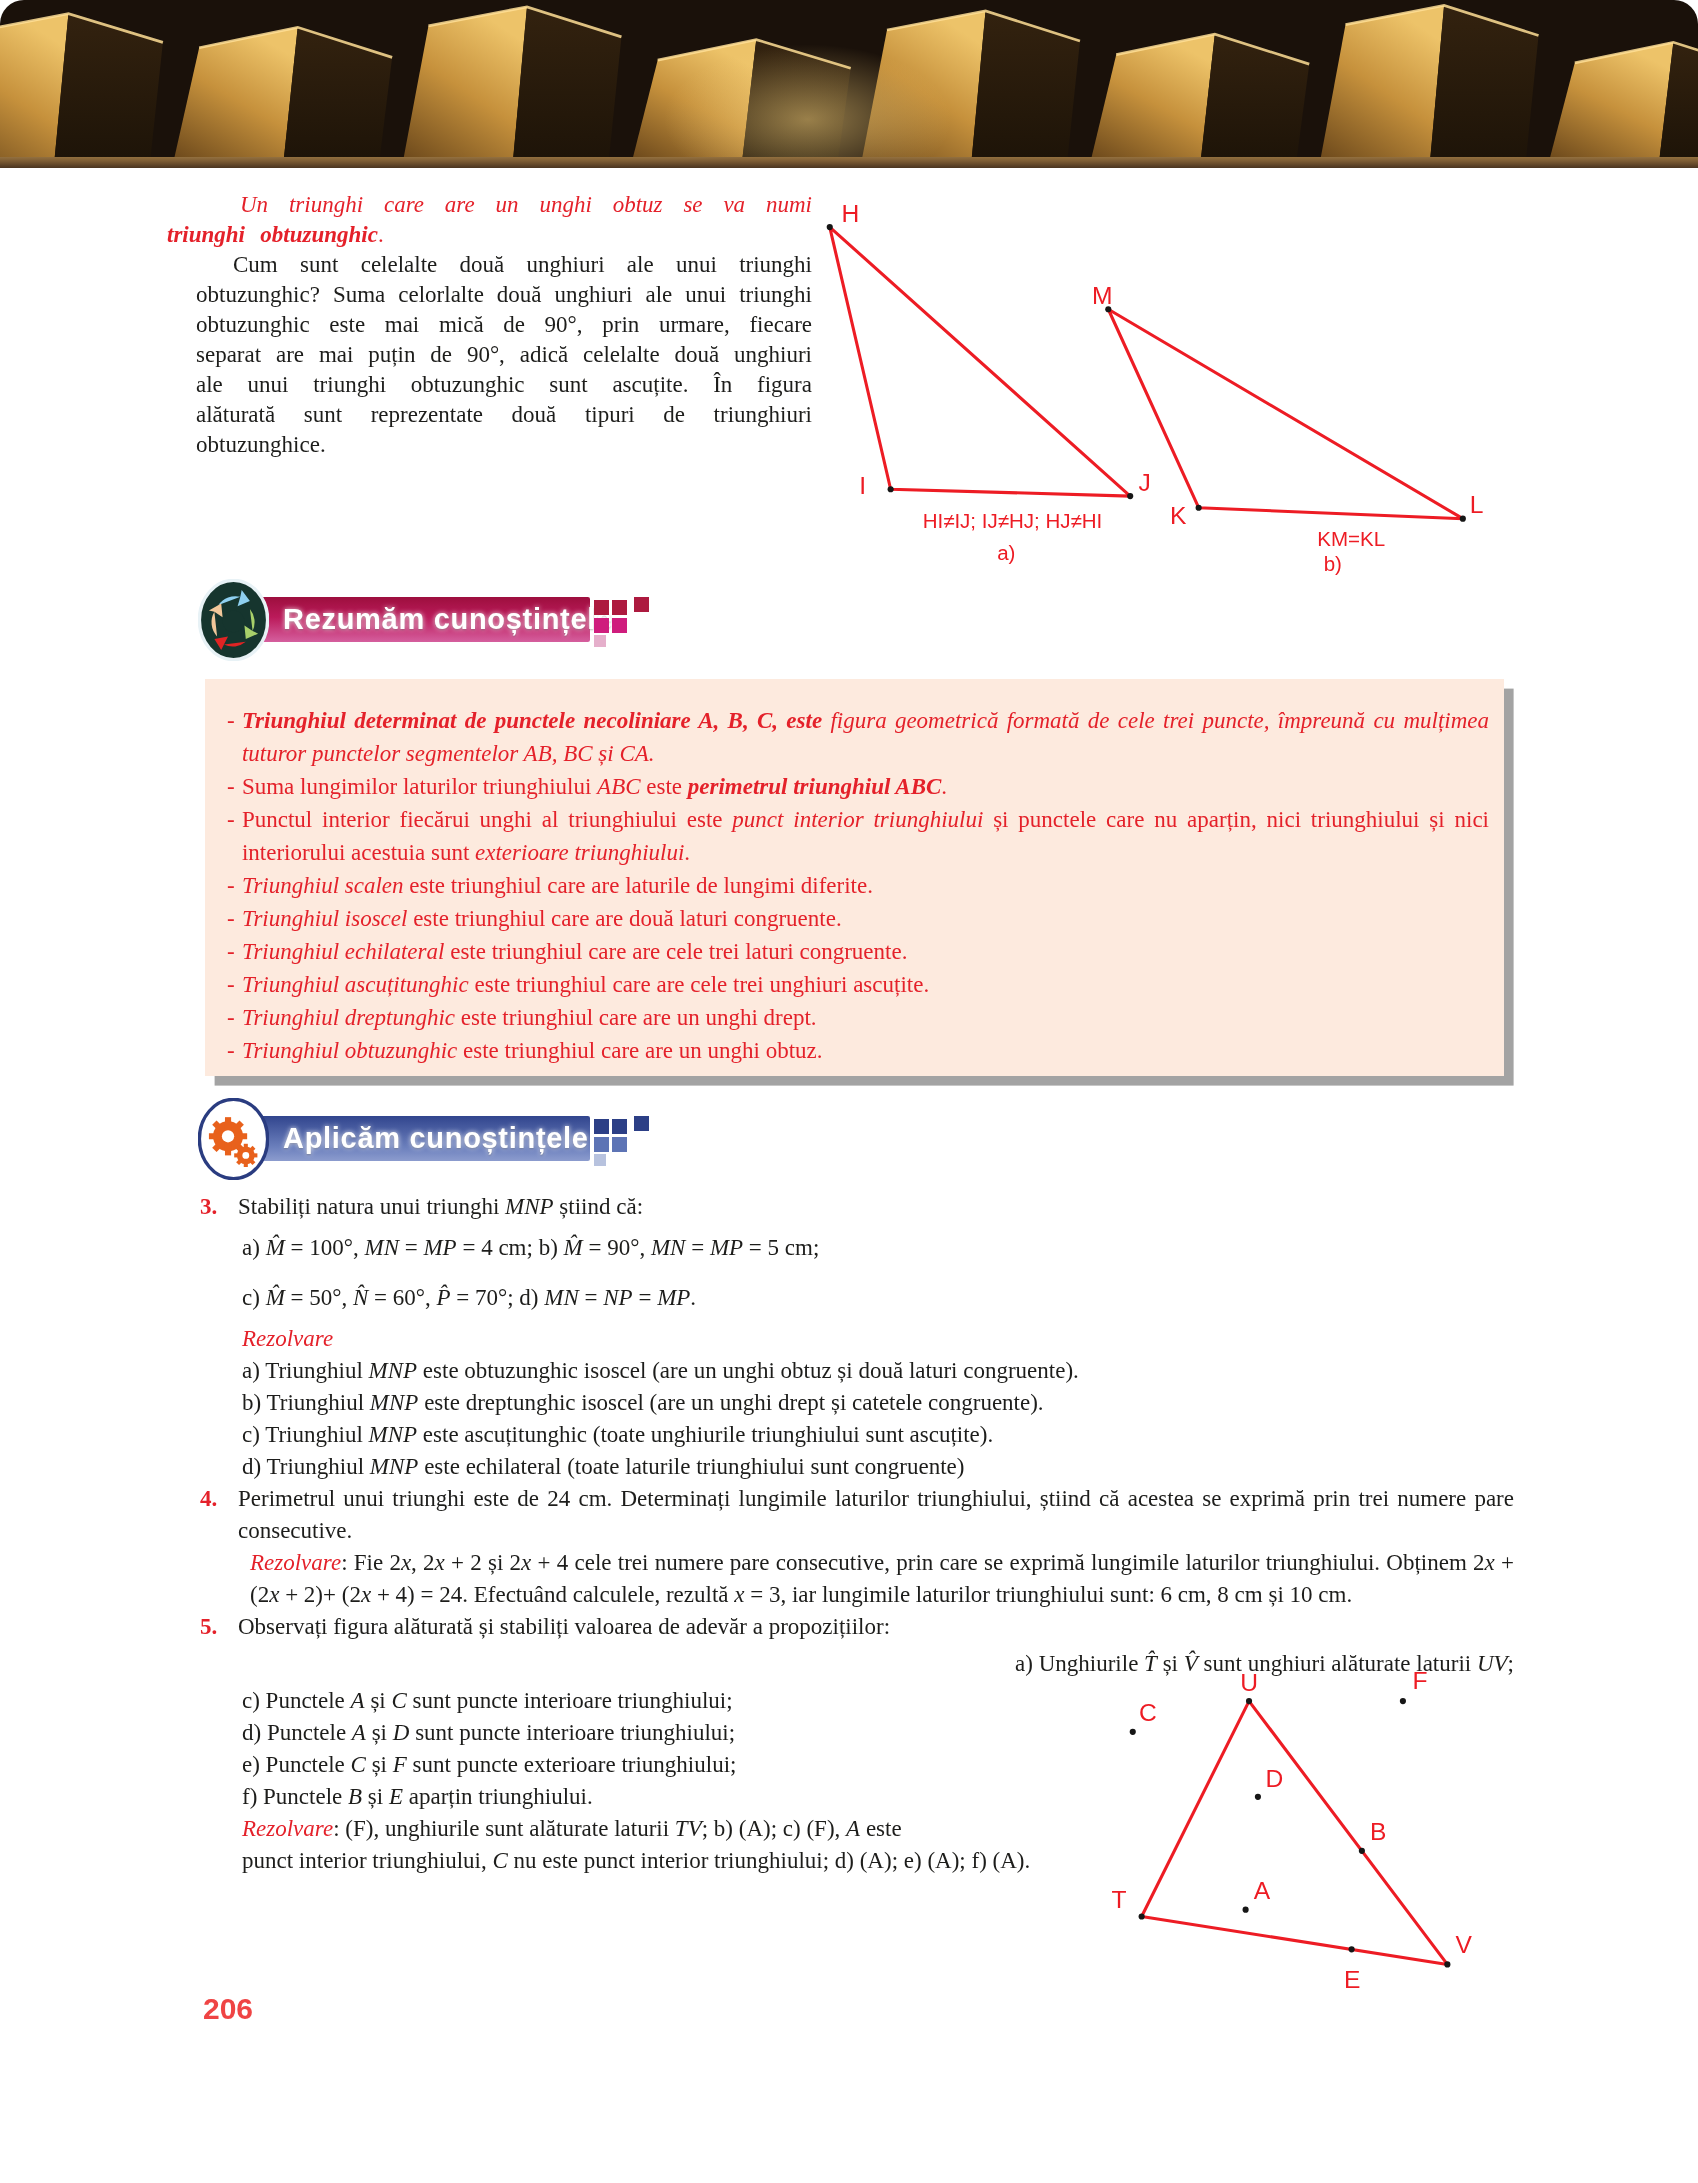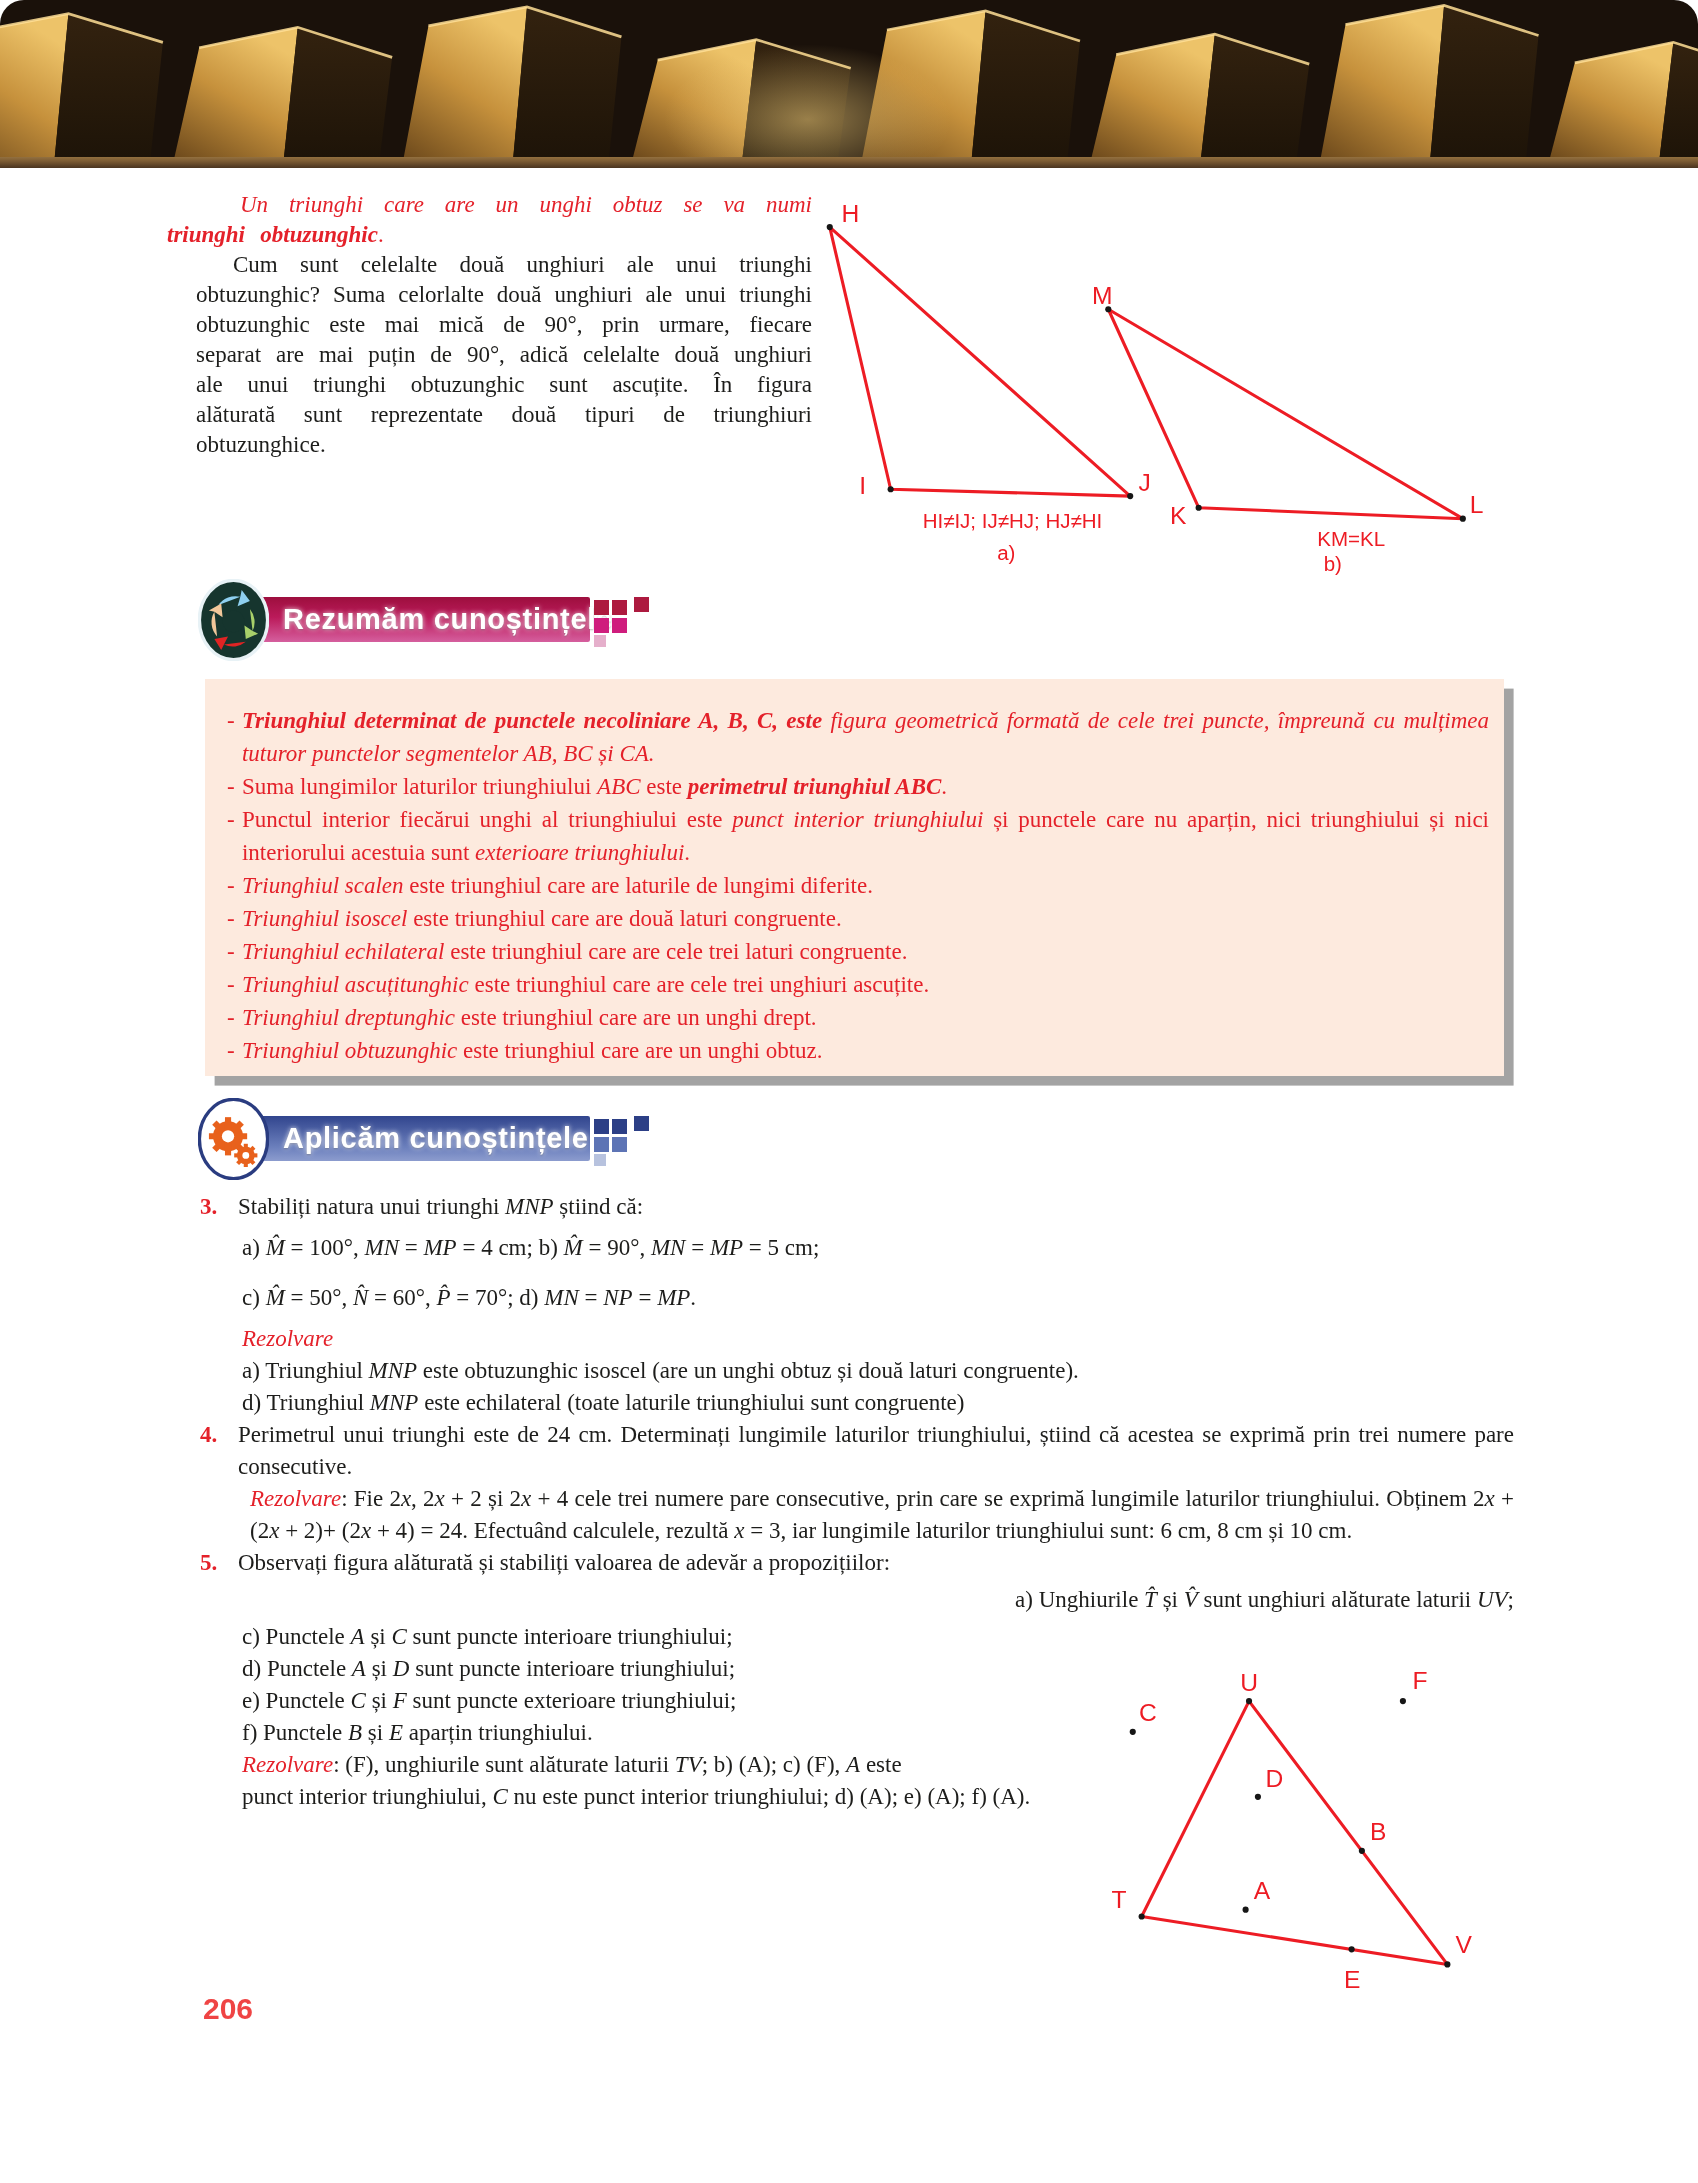--- a/index.html
+++ b/index.html
@@ -225,20 +225,22 @@
       <div style="left:2.1px;top:38px;width:12.3px;height:12.3px;background:#b7c2de"></div>
     </div>
   </div>
 
   <div id="exercises">
       <div class="x-line x-num"><span class="x-numlbl">3.</span><span class="sg-r">Stabiliți natura unui triunghi </span><span class="sg-i">MNP</span><span class="sg-r"> știind că:</span></div>
       <div class="x-line x-sub tall"><span class="sg-r">a)  </span><span class="sg-i">M̂</span><span class="sg-r"> = 100°, </span><span class="sg-i">MN</span><span class="sg-r"> = </span><span class="sg-i">MP</span><span class="sg-r"> = 4 cm</span><span class="sg-r">; b) </span><span class="sg-i">M̂</span><span class="sg-r"> = 90°, </span><span class="sg-i">MN</span><span class="sg-r"> = </span><span class="sg-i">MP</span><span class="sg-r"> = 5 cm</span><span class="sg-r">;</span></div>
       <div class="x-line x-sub tall"><span class="sg-r">c)  </span><span class="sg-i">M̂</span><span class="sg-r"> = 50°, </span><span class="sg-i">N̂</span><span class="sg-r"> = 60°, </span><span class="sg-i">P̂</span><span class="sg-r"> = 70°</span><span class="sg-r">; d) </span><span class="sg-i">MN</span><span class="sg-r"> = </span><span class="sg-i">NP</span><span class="sg-r"> = </span><span class="sg-i">MP</span><span class="sg-r">.</span></div>
       <div class="x-line x-sub"><span class="sg-redi">Rezolvare</span></div>
       <div class="x-line x-sub"><span class="sg-r">a) Triunghiul </span><span class="sg-i">MNP</span><span class="sg-r"> este obtuzunghic isoscel (are un unghi obtuz și două laturi congruente).</span></div>
+      <div class="x-line x-sub"><span class="sg-r">b) Triunghiul </span><span class="sg-i">MNP</span><span class="sg-r"> este dreptunghic isoscel (are un unghi drept și catetele congruente).</span></div>
+      <div class="x-line x-sub"><span class="sg-r">c) Triunghiul </span><span class="sg-i">MNP</span><span class="sg-r"> este ascuțitunghic (toate unghiurile triunghiului sunt ascuțite).</span></div>
       <div class="x-line x-sub"><span class="sg-r">d) Triunghiul </span><span class="sg-i">MNP</span><span class="sg-r"> este echilateral (toate laturile triunghiului sunt congruente)</span></div>
       <div class="x-line x-num"><span class="x-numlbl">4.</span><span class="sg-r">Perimetrul unui triunghi este de 24 cm. Determinați lungimile laturilor triunghiului, știind că acestea se exprimă prin trei numere pare consecutive.</span></div>
       <div class="x-line x-para"><span class="sg-redi">Rezolvare</span><span class="sg-r">: Fie 2</span><span class="sg-i">x</span><span class="sg-r">, 2</span><span class="sg-i">x</span><span class="sg-r"> + 2 și 2</span><span class="sg-i">x</span><span class="sg-r"> + 4 cele trei numere pare consecutive, prin care se exprimă lungimile laturilor triunghiului. Obținem 2</span><span class="sg-i">x</span><span class="sg-r"> + (2</span><span class="sg-i">x</span><span class="sg-r"> + 2)+ (2</span><span class="sg-i">x</span><span class="sg-r"> + 4) = 24. Efectuând calculele, rezultă </span><span class="sg-i">x</span><span class="sg-r"> = 3, iar lungimile laturilor triunghiului sunt: 6 cm, 8 cm și 10 cm.</span></div>
       <div class="x-line x-num"><span class="x-numlbl">5.</span><span class="sg-r">Observați figura alăturată și stabiliți valoarea de adevăr a propozițiilor:</span></div>
       <div class="x-line x-sub tall5"><span class="sg-r">a) Unghiurile </span><span class="sg-i">T̂</span><span class="sg-r"> și </span><span class="sg-i">V̂</span><span class="sg-r"> sunt unghiuri alăturate laturii </span><span class="sg-i">UV</span><span class="sg-r">;</span></div>
       <div class="x-line x-sub"><span class="sg-r">c) Punctele </span><span class="sg-i">A</span><span class="sg-r"> și </span><span class="sg-i">C</span><span class="sg-r"> sunt puncte interioare triunghiului;</span></div>
       <div class="x-line x-sub"><span class="sg-r">d) Punctele </span><span class="sg-i">A</span><span class="sg-r"> și </span><span class="sg-i">D</span><span class="sg-r"> sunt puncte interioare triunghiului;</span></div>
       <div class="x-line x-sub"><span class="sg-r">e) Punctele </span><span class="sg-i">C</span><span class="sg-r"> și </span><span class="sg-i">F</span><span class="sg-r"> sunt puncte exterioare triunghiului;</span></div>
       <div class="x-line x-sub"><span class="sg-r">f)  Punctele </span><span class="sg-i">B</span><span class="sg-r"> și </span><span class="sg-i">E</span><span class="sg-r"> aparțin triunghiului.</span></div>
       <div class="x-line x-sub"><span class="sg-redi">Rezolvare</span><span class="sg-r">: (F), unghiurile sunt alăturate laturii </span><span class="sg-i">TV</span><span class="sg-r">; b) (A); c) (F), </span><span class="sg-i">A</span><span class="sg-r"> este</span></div>

